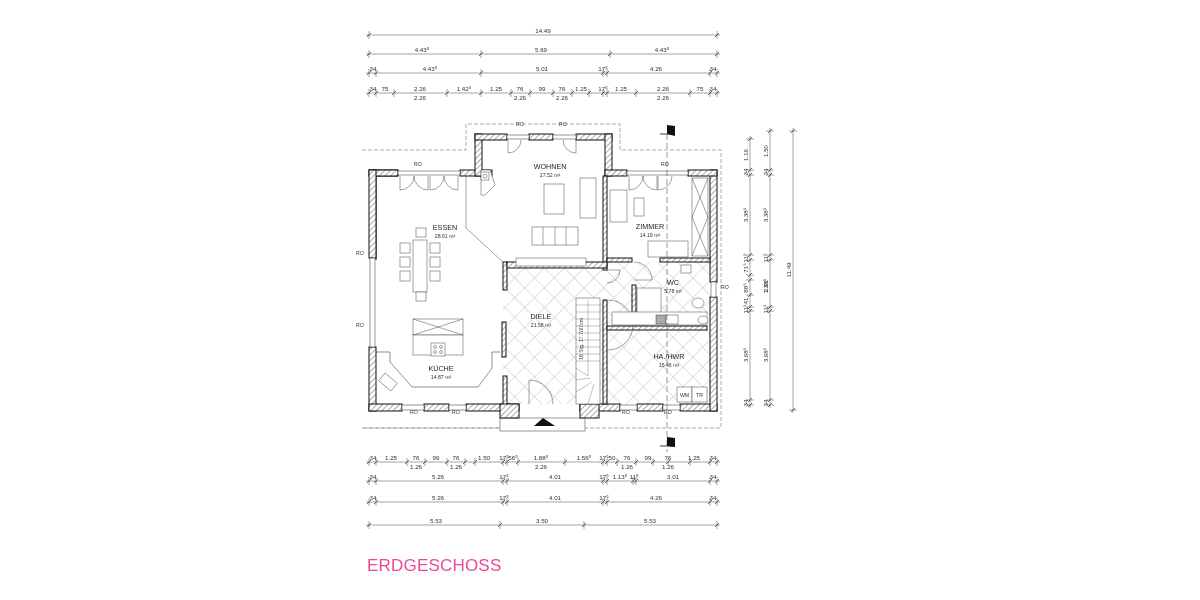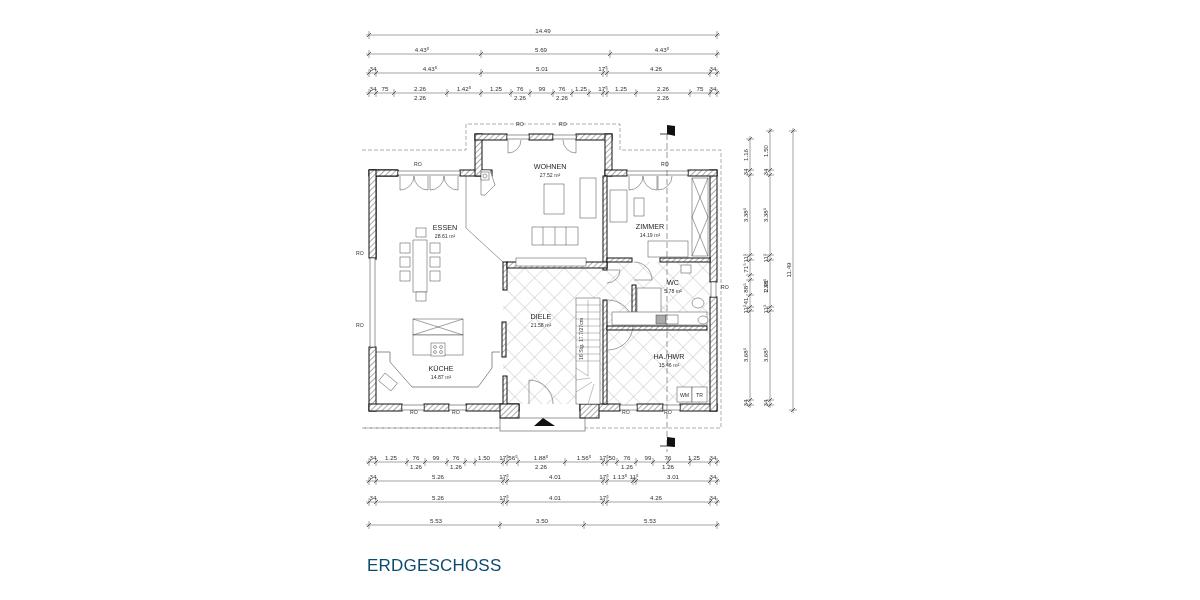--- a/index.html
+++ b/index.html
@@ -2,21 +2,21 @@
 <html><head>
 <meta charset="utf-8">
 <style>
   html, body { margin: 0; padding: 0; background: #ffffff; }
   body { width: 1200px; height: 600px; overflow: hidden; position: relative; font-family: "Liberation Sans", sans-serif; }
   #plan { position: absolute; left: 0; top: 0; width: 1200px; height: 600px; }
   .dim-text { font-family: "Liberation Sans", sans-serif; font-size: 6.2px; fill: #333; }
   .room-name { font-family: "Liberation Sans", sans-serif; font-size: 7.2px; fill: #222; }
   .room-area { font-family: "Liberation Sans", sans-serif; font-size: 5.2px; fill: #333; }
   .ro { font-family: "Liberation Sans", sans-serif; font-size: 5.2px; fill: #333; }
-  .title { position: absolute; left: 367px; top: 556px; font-family: "Liberation Sans", sans-serif; font-size: 17px; color: #0c4a6e; letter-spacing: 0.2px; }
+  .title { position: absolute; left: 367px; top: 556px; font-family: "Liberation Sans", sans-serif; font-size: 17px; color: #ec4899; letter-spacing: 0.2px; }
 </style>
 </head>
 <body>
 
 <svg id="plan" viewBox="0 0 1200 600" xmlns="http://www.w3.org/2000/svg">
   <defs>
     <pattern id="hatch" patternUnits="userSpaceOnUse" width="4" height="4" patternTransform="rotate(45)">
       <rect width="4" height="4" fill="#fff"></rect>
       <line x1="0" y1="0" x2="0" y2="4" stroke="#555" stroke-width="1"></line>
     </pattern>

